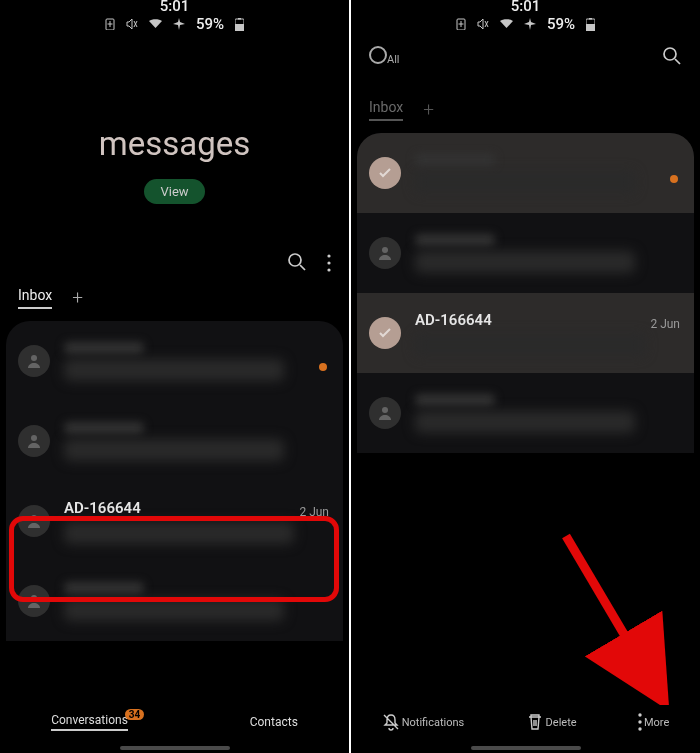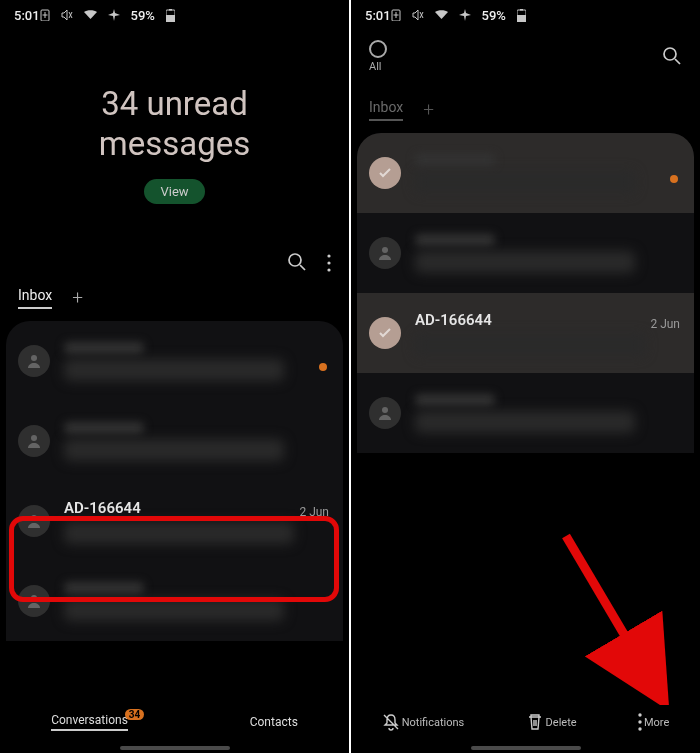--- a/index.html
+++ b/index.html
@@ -1,33 +1,33 @@
 <!DOCTYPE html>
 <html><head>
 <meta charset="utf-8">
 <style>
   * { box-sizing: border-box; margin: 0; padding: 0; font-family: -apple-system, Roboto, "Segoe UI", sans-serif; }
   body { background: #fff; width: 700px; height: 753px; display: flex; overflow: hidden; }
   .phone { width: 349px; height: 753px; background: #000; position: relative; overflow: hidden; }
   .gap { width: 2px; background: #fff; height: 753px; }
-  .status-bar { display: flex; justify-content: flex-start; align-items: center; font-size: 13px; color: #eee; font-weight: 500; padding: 6px 14px 4px 14px; height: 28px; }
+  .status-bar { display: flex; justify-content: center; align-items: center; font-size: 15px; color: #eee; font-weight: 500; padding: 6px 14px 4px 14px; height: 28px; flex-direction: column; }
   .status-right { display: flex; align-items: center; gap: 11px; }
   .status-right svg { opacity: .9; }
 
   .header-large { text-align: center; padding-top: 56px; padding-bottom: 20px; }
   .header-title { color: #d0c4c0; font-size: 33px; font-weight: 400; line-height: 1.2; }
   .view-chip { display: inline-block; margin-top: 16px; background: #14532d; color: #ccc; font-size: 13px; padding: 5px 16px; border-radius: 16px; }
 
   .header-large2 { text-align: center; padding-top: 110px; padding-bottom: 40px; }
   .header-title2 { color: #d6cac5; font-size: 33px; font-weight: 400; }
 
   .toolbar-row { display: flex; align-items: flex-end; padding: 0 18px 0 18px; height: 48px; gap: 20px; }
   .toolbar-row .spacer { flex: 1; }
   .search-ic, .more-ic { color: #ccc; }
-  .all-chip { display: flex; flex-direction: column; align-items: flex-start; color: #aaa; font-size: 11px; }
+  .all-chip { display: flex; align-items: flex-end; color: #aaa; font-size: 11px; }
   .all-ring { width: 18px; height: 18px; border: 2px solid #aaa; border-radius: 50%; margin-bottom: 2px; }
 
   .tabs-row { display: flex; align-items: center; gap: 20px; padding: 14px 18px 10px 18px; color: #eee; font-size: 14px; }
   .tab-inbox { border-bottom: 2px solid #ccc; padding-bottom: 4px; }
   .tab-inbox.dim { color: #6a6a6a; border-bottom-color: #555; }
   .plus { color: #aaa; font-size: 19px; font-weight: 300; }
   .plus.dim { color: #555; }
 
   .list { background: #111113; border-radius: 24px 24px 0 0; margin: 2px 6px 0 6px; overflow: hidden; }
   .item { display: flex; align-items: center; padding: 12px 12px; height: 80px; position: relative; }
@@ -80,21 +80,21 @@
       <span>59%</span>
       <svg width="9" height="13" viewBox="0 0 9 13">
           <rect x="0" y="1" width="9" height="12" rx="1" fill="none" stroke="#ddd"></rect>
           <rect x="0" y="6" width="9" height="7" fill="#ddd"></rect>
           <rect x="3" y="0" width="3" height="1.5" fill="#ddd"></rect>
         </svg>
     </span>
   </div>
 
   <div class="header-large">
-    <div class="header-title"><span>34 unread</span><br><span>messages</span></div>
+    <div class="header-title"><br><span>messages</span></div>
     <span class="view-chip">View</span>
   </div>
 
   <div class="toolbar-row">
     <div class="spacer"></div>
     <svg class="search-ic" width="20" height="20" viewBox="0 0 20 20">
         <circle cx="8" cy="8" r="6" fill="none" stroke="#ccc" stroke-width="1.7"></circle>
         <path d="M13 13l5 5" stroke="#ccc" stroke-width="1.7"></path>
       </svg>
     <svg class="more-ic" width="4" height="18" viewBox="0 0 4 18">

